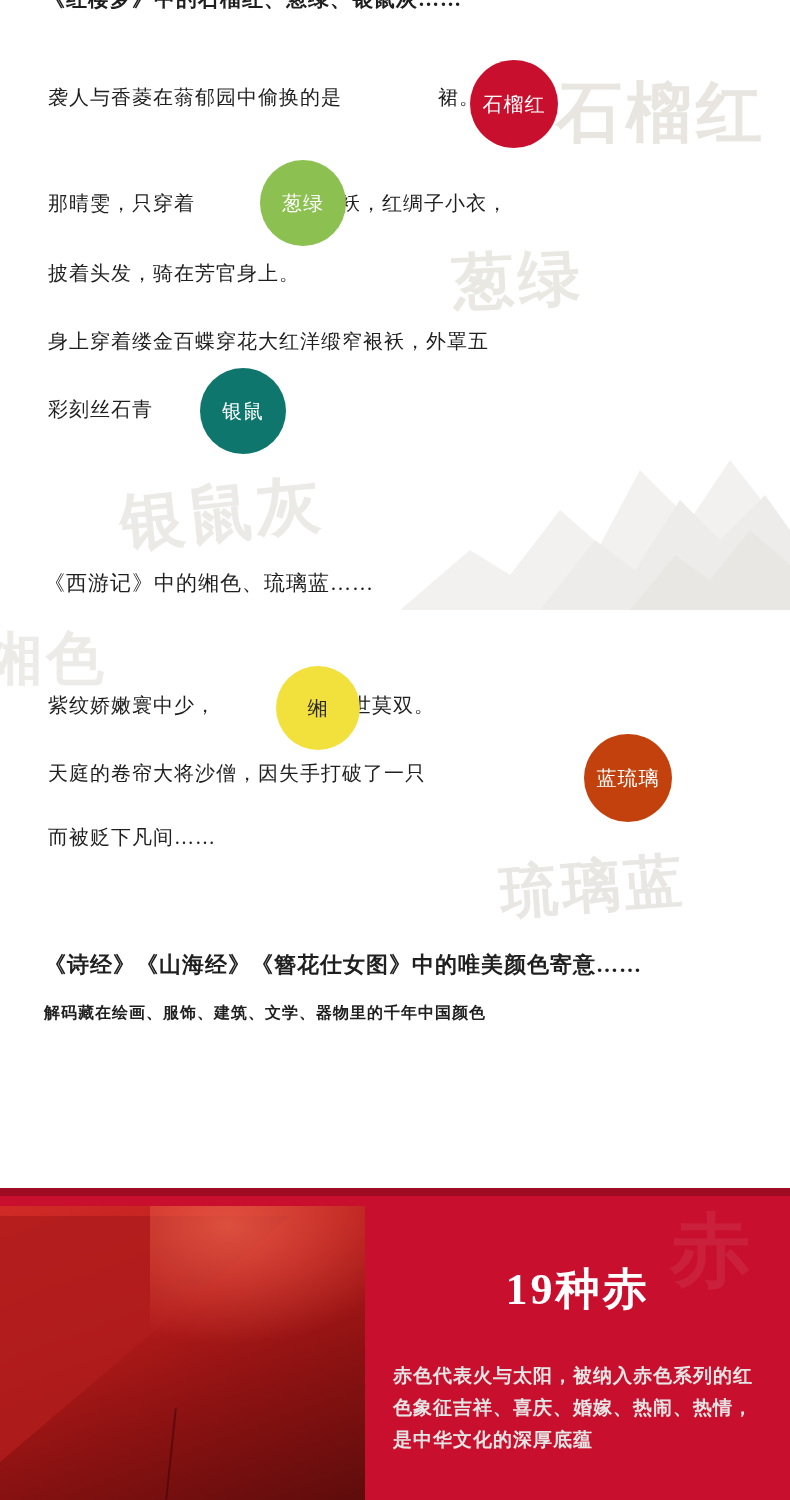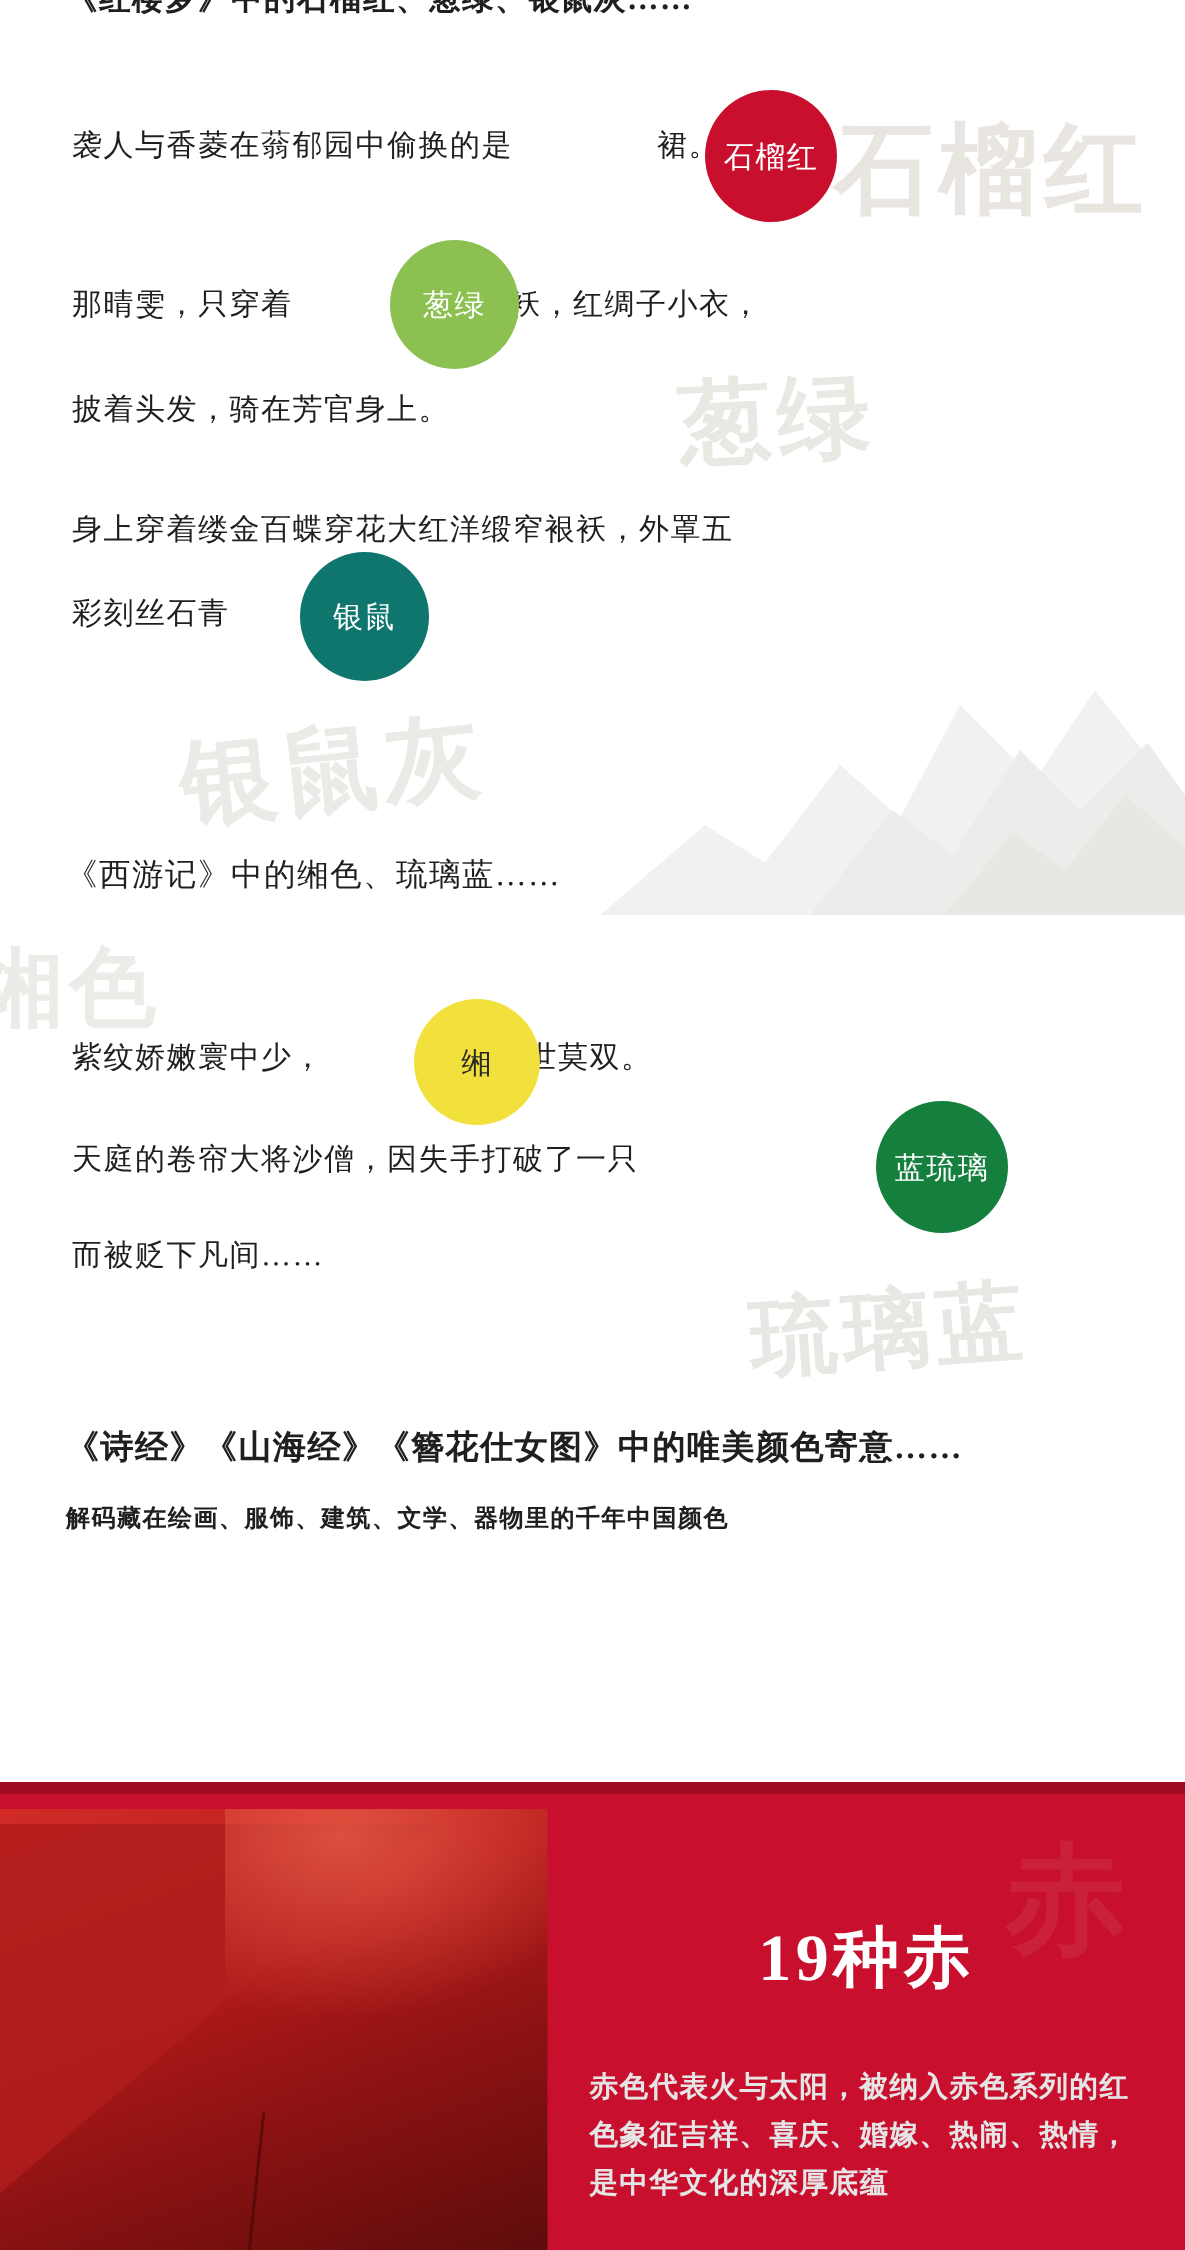--- a/index.html
+++ b/index.html
@@ -59,21 +59,21 @@
     letter-spacing: 1px;
     color: #1f1f1f;
     white-space: nowrap;
   }
 
   .heading-top { left: 44px; top: -16px; font-weight: 700; font-size: 21px; }
 
   .line-1 { left: 48px; top: 82px; }
   .line-2 { left: 48px; top: 188px; }
   .line-3 { left: 48px; top: 258px; }
-  .line-4 { left: 48px; top: 326px; margin-top: 12px; }
+  .line-4 { left: 48px; top: 326px; }
   .line-5 { left: 48px; top: 394px; }
 
   .heading-xiyou { left: 44px; top: 568px; font-weight: 400; font-size: 21px; }
 
   .line-6 { left: 48px; top: 690px; }
   .line-7 { left: 48px; top: 758px; }
   .line-8 { left: 48px; top: 822px; }
 
   .heading-final-1 { left: 44px; top: 950px; font-weight: 700; font-size: 22px; }
   .heading-final-2 { left: 44px; top: 998px; font-weight: 700; font-size: 16px; }
@@ -94,21 +94,21 @@
     color: #fff;
     font-size: 20px;
     letter-spacing: 1px;
     font-family: "Liberation Serif", "DejaVu Serif", serif;
     white-space: nowrap;
   }
   .sw-shiliuhong { left: 470px; top: 60px;  width: 88px; height: 88px; background: #c8102e; }
   .sw-conglv     { left: 260px; top: 160px; width: 86px; height: 86px; background: #8cc152; }
   .sw-yinshu     { left: 200px; top: 368px; width: 86px; height: 86px; background: #0f766e; }
   .sw-xiang      { left: 276px; top: 666px; width: 84px; height: 84px; background: #f2e03c; color: #2a2a2a; }
-  .sw-liulilan   { left: 584px; top: 734px; width: 88px; height: 88px; background: #15803d; }
+  .sw-liulilan   { left: 584px; top: 734px; width: 88px; height: 88px; background: #c2410c; }
 
   
   .banner {
     position: absolute;
     left: 0;
     top: 1188px;
     width: 790px;
     height: 312px;
     background: #c8102e;
     z-index: 4;
@@ -145,21 +145,21 @@
   .banner-photo .crack {
     position: absolute;
     left: 170px; bottom: 0;
     width: 2px; height: 92px;
     background: rgba(60,6,6,.55);
     transform: rotate(6deg);
   }
   .banner-right {
     position: absolute;
     left: 365px;
-    top: 18px;
+    top: 2px;
     width: 391px;
     height: 294px;
   }
   .banner-title {
     position: absolute;
     left: 0;
     top: 70px;
     width: 425px;
     text-align: center;
     color: #fff;

